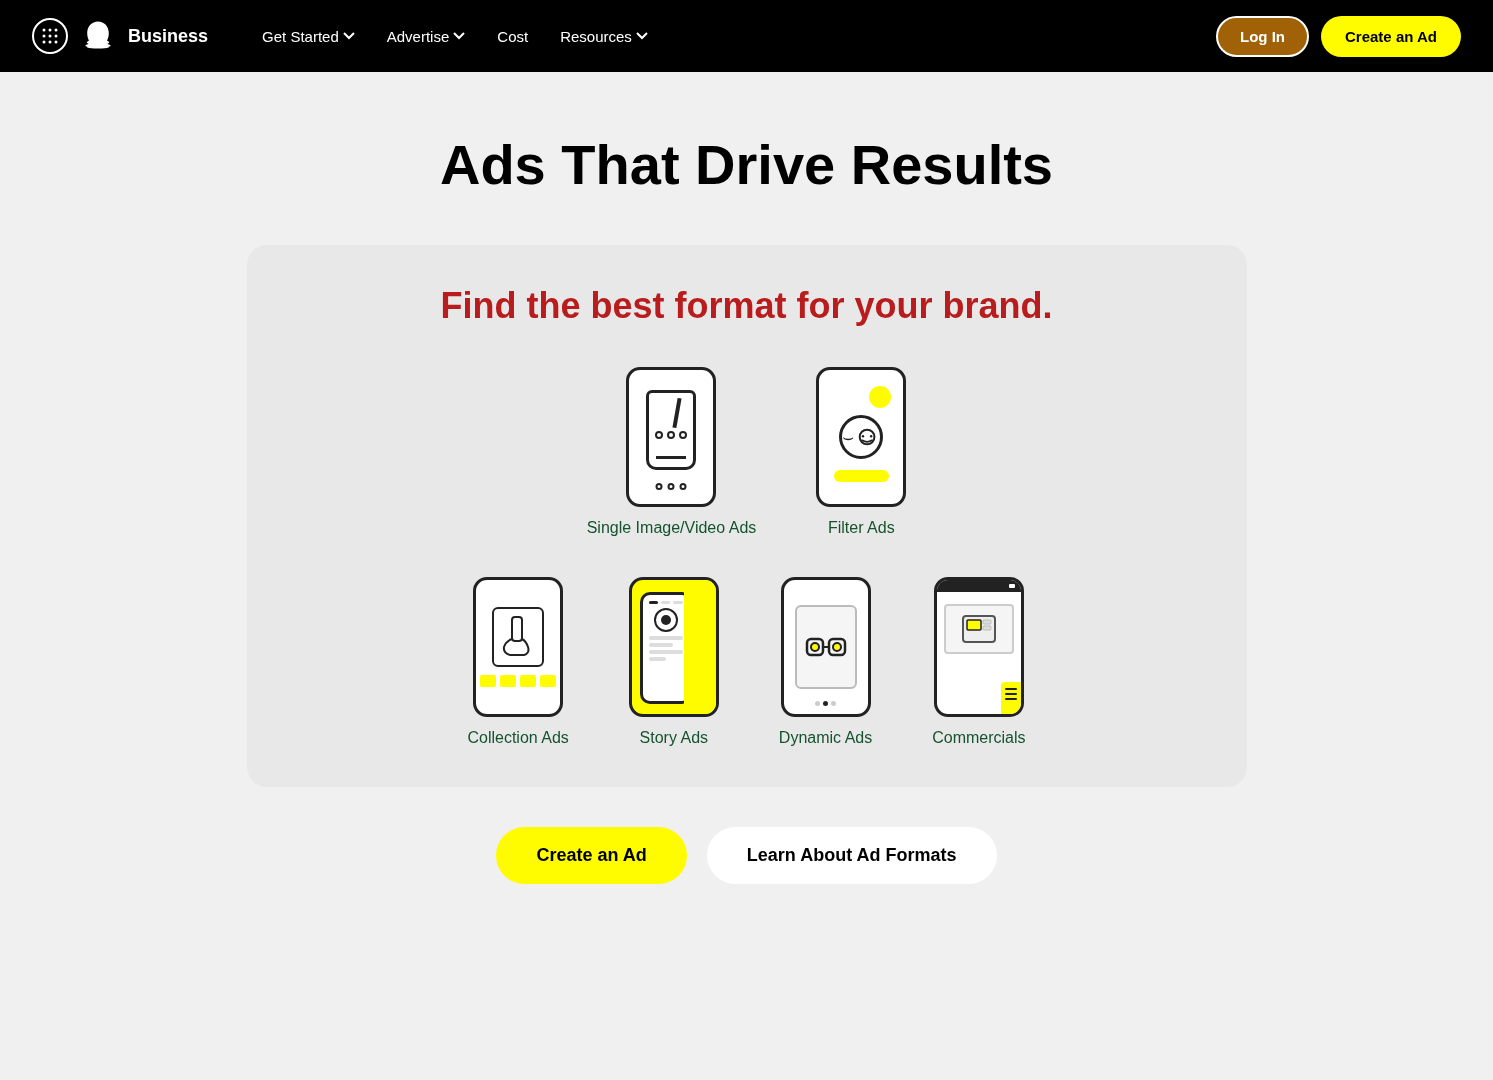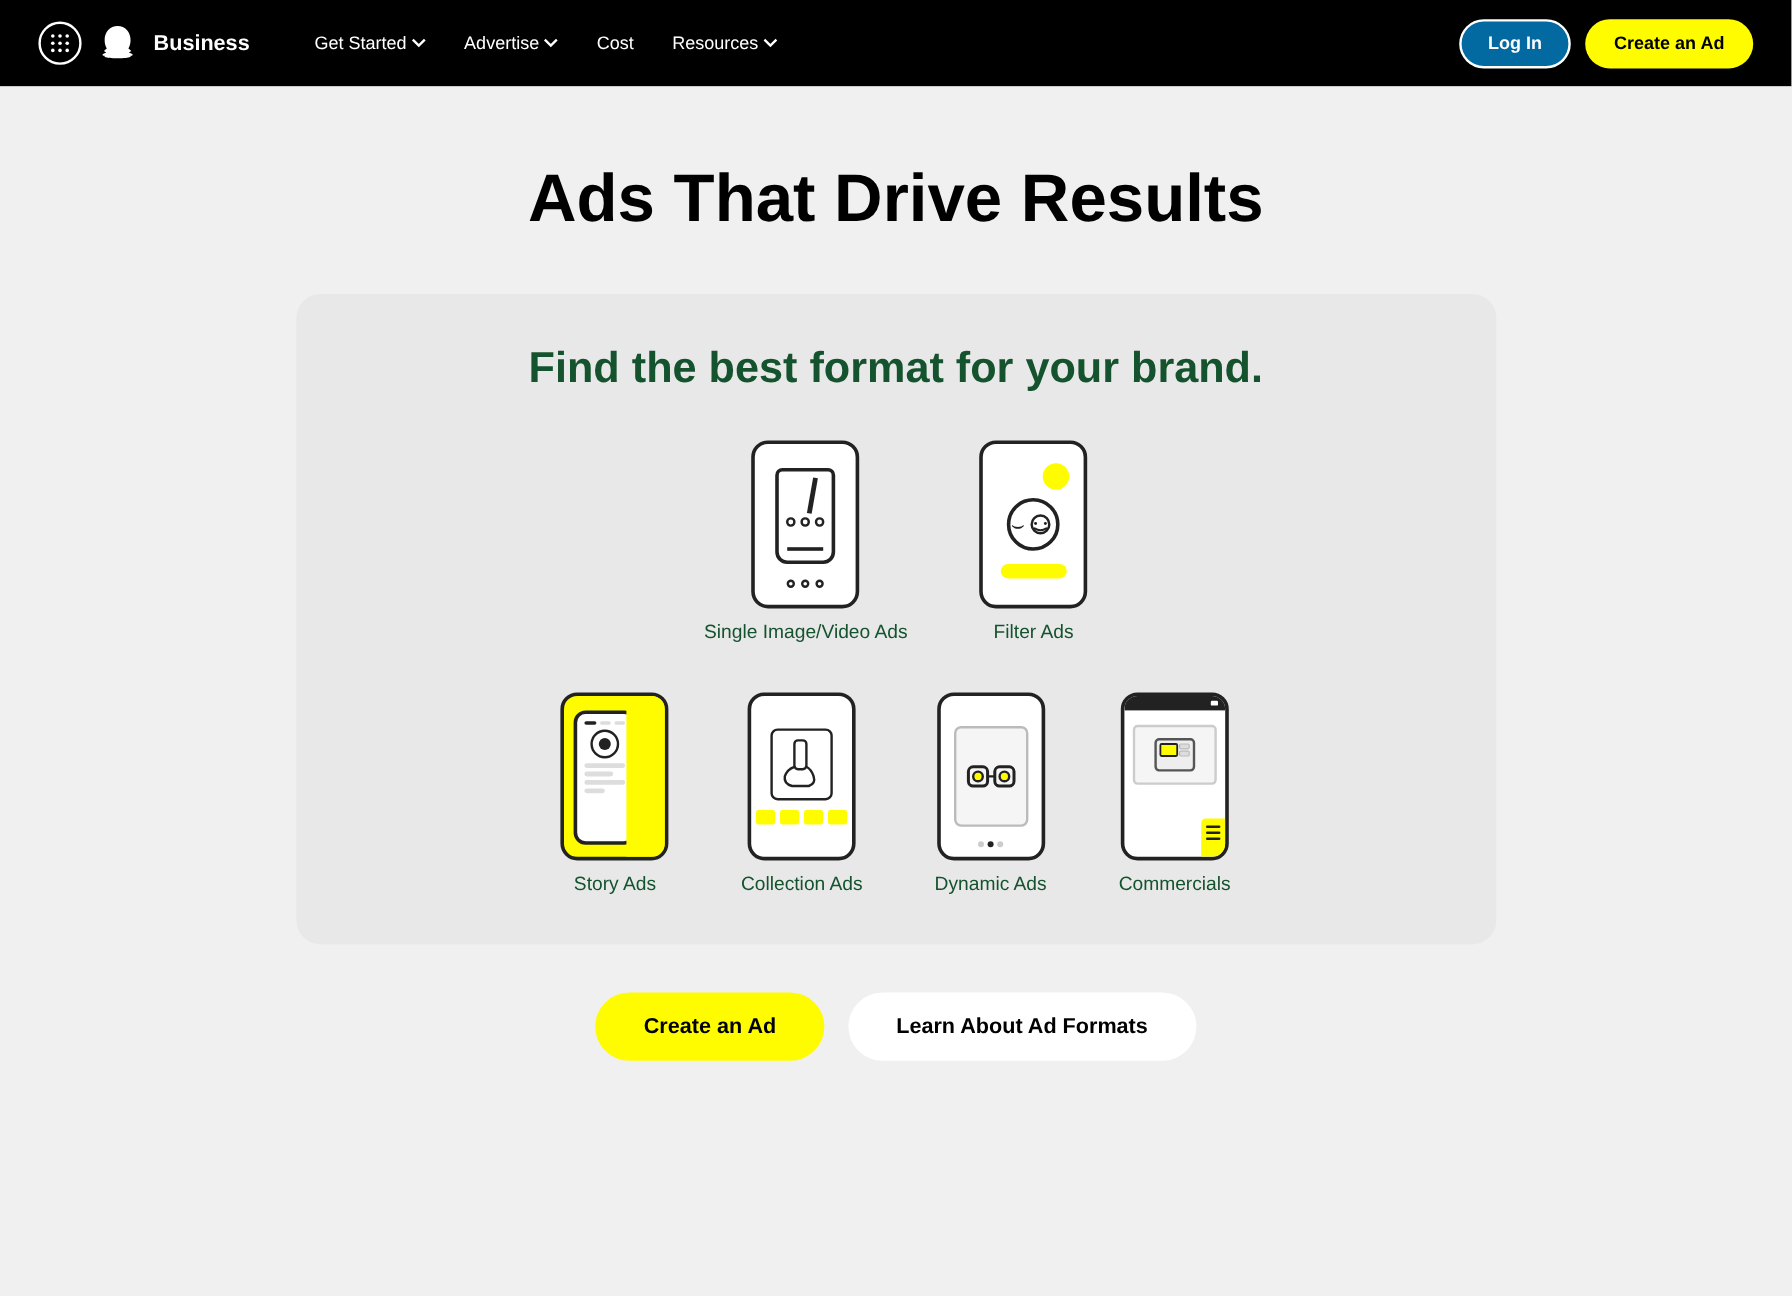--- a/index.html
+++ b/index.html
@@ -42,21 +42,21 @@
       font-size: 15px;
       display: flex; align-items: center; gap: 4px;
       padding: 8px 14px;
       cursor: pointer;
       border-radius: 4px;
       white-space: nowrap;
     }
     .nav-link svg { width: 12px; height: 12px; }
     .nav-actions { display: flex; gap: 12px; align-items: center; }
     .btn-login {
-      background: #0369a1;
+      background: #a16207;
       color: #fff;
       border: 2px solid #fff;
       border-radius: 50px;
       padding: 10px 22px;
       font-size: 15px;
       font-weight: 600;
       cursor: pointer;
     }
     .btn-create-nav {
       background: #FFFC00;
@@ -80,21 +80,21 @@
     .page-title {
       font-size: 56px;
       font-weight: 800;
       color: #000;
       text-align: left;
       margin-bottom: 48px;
     }
     .section-subtitle {
       font-size: 36px;
       font-weight: 700;
-      color: #14532d;
+      color: #b91c1c;
       text-align: center;
       margin-bottom: 40px;
     }
 
     
     .ad-formats-container {
       background: #e8e8e8;
       border-radius: 20px;
       padding: 40px 60px;
       max-width: 1000px;
@@ -489,20 +489,38 @@
         </div>
         <span class="ad-item-label">Filter Ads</span>
       </div>
 
 
     </div>
 
     <div class="ad-row">
 
       <div class="ad-item">
+        <div class="phone-collection phone-mock">
+          <div class="collection-socks">
+            <svg width="36" height="44" viewBox="0 0 36 44" fill="none">
+              <rect x="12" y="2" width="10" height="24" rx="3" stroke="#222" stroke-width="2" fill="none"></rect>
+              <path d="M12 24 Q6 26 4 32 Q3 38 10 40 L24 40 Q30 38 28 32 Q26 26 22 24" stroke="#222" stroke-width="2" fill="none"></path>
+            </svg>
+          </div>
+          <div class="collection-tiles">
+            <div class="collection-tile"></div>
+            <div class="collection-tile"></div>
+            <div class="collection-tile"></div>
+            <div class="collection-tile"></div>
+          </div>
+        </div>
+        <span class="ad-item-label">Collection Ads</span>
+      </div>
+
+      <div class="ad-item">
         <div class="phone-story phone-mock">
           <div class="story-inner-phone">
             <div style="display:flex;gap:3px;padding:6px 6px 0;margin-bottom:3px;">
               <div style="flex:1;height:3px;background:#222;border-radius:2px;"></div>
               <div style="flex:1;height:3px;background:#ddd;border-radius:2px;"></div>
               <div style="flex:1;height:3px;background:#ddd;border-radius:2px;"></div>
             </div>
             <div style="width:24px;height:24px;border:2px solid #222;border-radius:50%;margin:4px auto;">
               <div style="width:10px;height:10px;background:#222;border-radius:50%;margin:5px auto;"></div>
             </div>
@@ -513,38 +531,20 @@
               <div style="height:4px;background:#ddd;border-radius:2px;width:50%;"></div>
             </div>
           </div>
 
           <div style="position:absolute;right:0;top:0;width:32px;height:100%;background:#FFFC00;"></div>
         </div>
         <span class="ad-item-label">Story Ads</span>
       </div>
 
       <div class="ad-item">
-        <div class="phone-collection phone-mock">
-          <div class="collection-socks">
-            <svg width="36" height="44" viewBox="0 0 36 44" fill="none">
-              <rect x="12" y="2" width="10" height="24" rx="3" stroke="#222" stroke-width="2" fill="none"></rect>
-              <path d="M12 24 Q6 26 4 32 Q3 38 10 40 L24 40 Q30 38 28 32 Q26 26 22 24" stroke="#222" stroke-width="2" fill="none"></path>
-            </svg>
-          </div>
-          <div class="collection-tiles">
-            <div class="collection-tile"></div>
-            <div class="collection-tile"></div>
-            <div class="collection-tile"></div>
-            <div class="collection-tile"></div>
-          </div>
-        </div>
-        <span class="ad-item-label">Collection Ads</span>
-      </div>
-
-      <div class="ad-item">
         <div class="phone-dynamic phone-mock">
           <div class="dynamic-inner">
             <svg width="42" height="28" viewBox="0 0 42 28" fill="none">
               <rect x="2" y="6" width="16" height="16" rx="4" stroke="#222" stroke-width="2.5" fill="none"></rect>
               <rect x="24" y="6" width="16" height="16" rx="4" stroke="#222" stroke-width="2.5" fill="none"></rect>
               <circle cx="10" cy="14" r="4" stroke="#222" stroke-width="2" fill="#FFFC00"></circle>
               <circle cx="32" cy="14" r="4" stroke="#222" stroke-width="2" fill="#FFFC00"></circle>
               <line x1="18" y1="14" x2="24" y2="14" stroke="#222" stroke-width="2"></line>
             </svg>
           </div>

